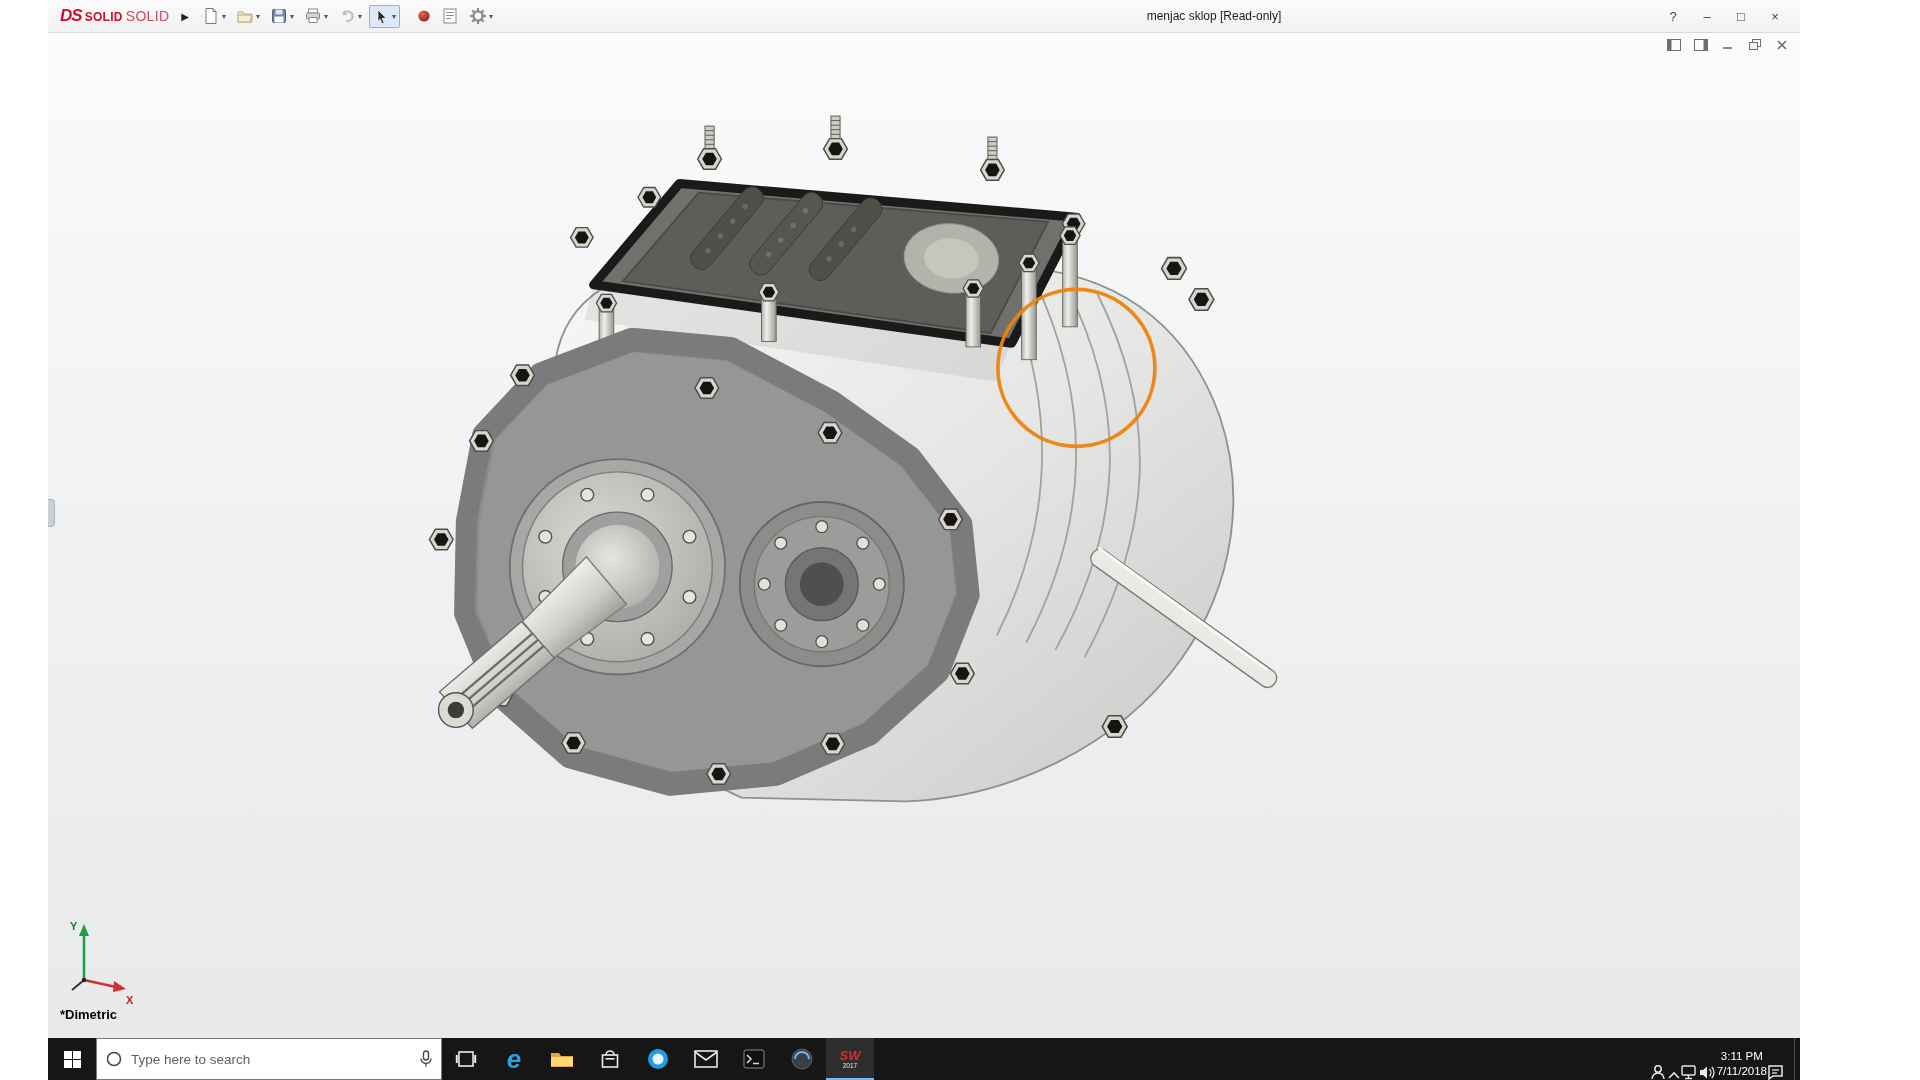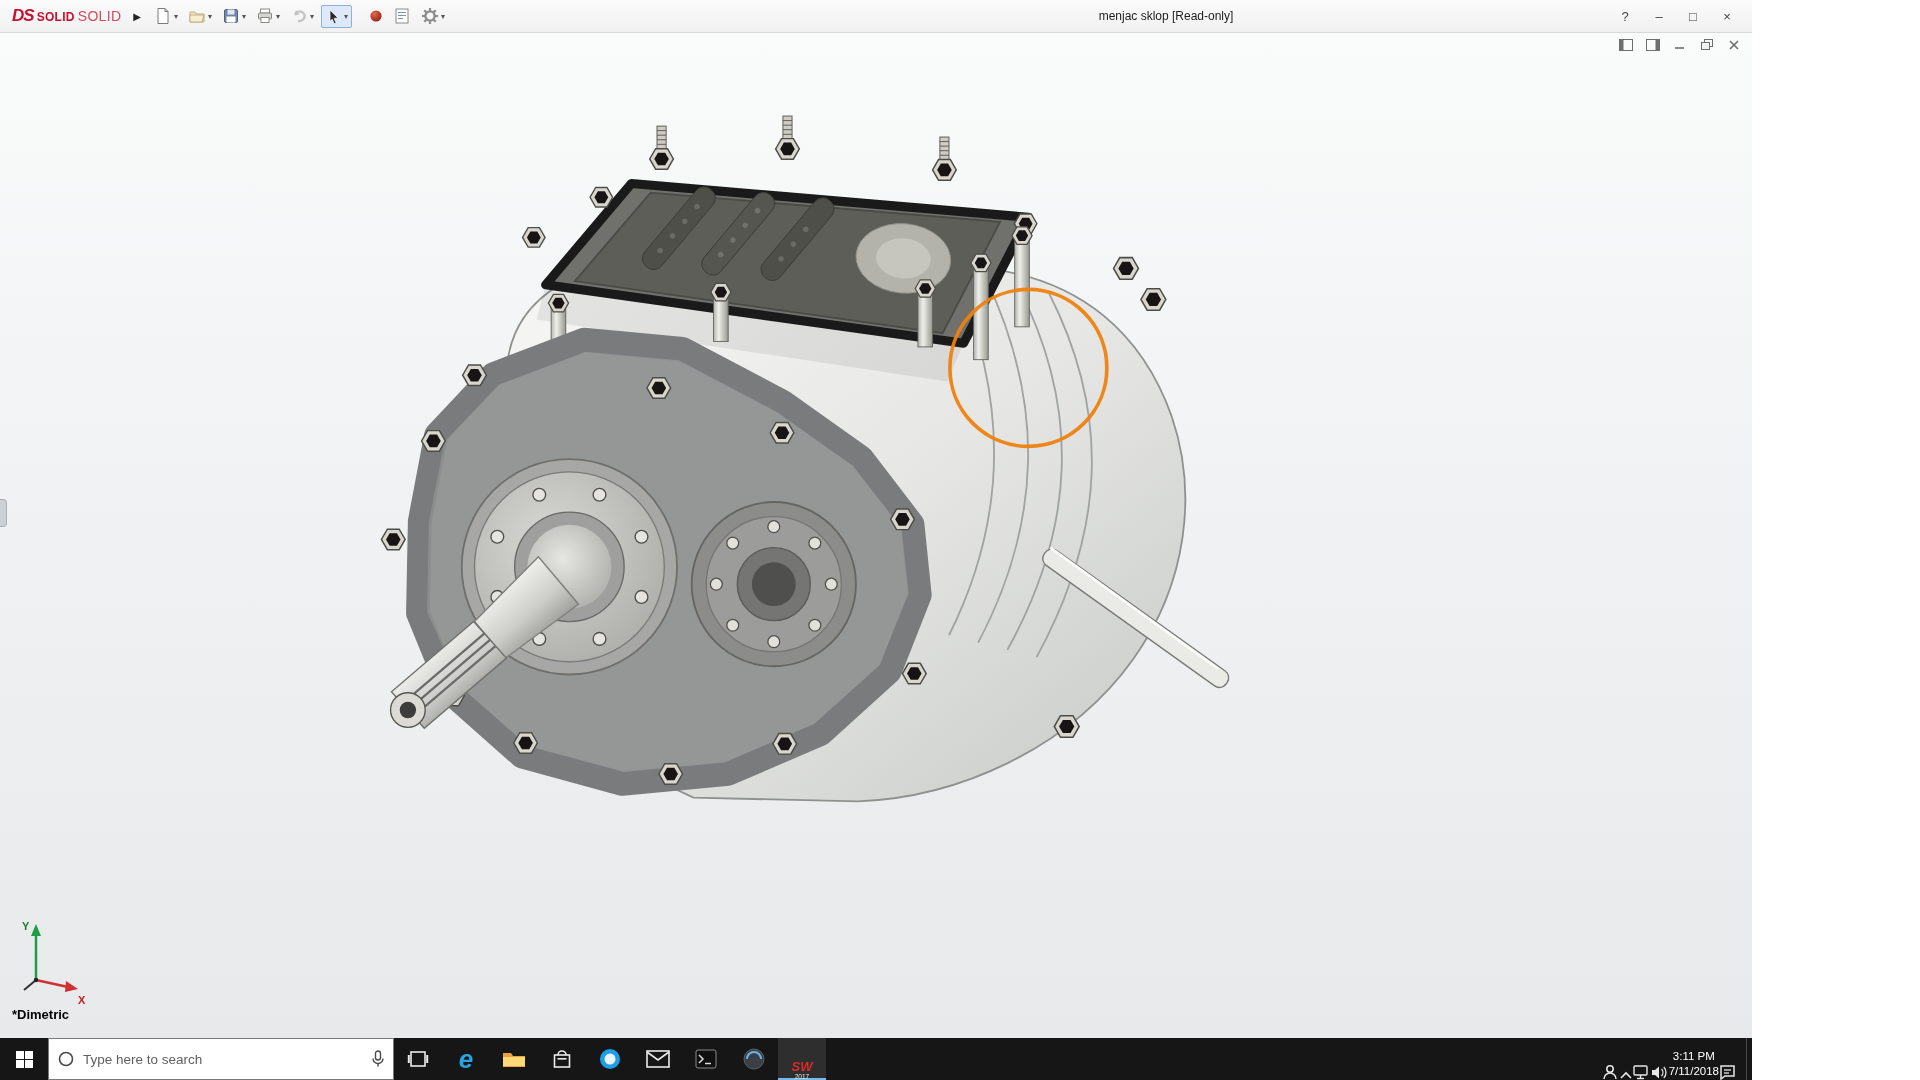--- a/index.html
+++ b/index.html
@@ -1,18 +1,18 @@
 <!DOCTYPE html>
 <html><head>
 <meta charset="utf-8">
 <style>
   * { margin:0; padding:0; box-sizing:border-box; }
   html,body { width:1920px; height:1080px; overflow:hidden;
     font-family:"Liberation Sans", sans-serif; }
-  .window { position:relative; width:1752px; height:1080px; background:#737373; }
+  .window { position:relative; width:1752px; height:1080px; background:#737373;margin-left:48px; }
 
   
   .titlebar { position:absolute; top:0; left:0; right:0; height:33px;
     background:linear-gradient(#fbfbfb,#f1f1f2); border-bottom:1px solid #d8d9da;
     display:flex; align-items:center; padding:0 8px; z-index:40; }
   .brand { display:flex; align-items:baseline; gap:3px; margin-left:4px; }
   .brand .ds-mark { color:#c8102e; font-weight:bold; font-style:italic; font-size:17px; letter-spacing:-1px; }
   .brand .solid { color:#c8102e; font-weight:bold; font-size:12px; letter-spacing:.3px; }
   .brand .works { color:#d04a5e; font-weight:normal; font-size:14px; letter-spacing:.3px; }
   .expand-arrow { font-size:10px; color:#222; margin:0 10px 0 12px; cursor:pointer; }
@@ -43,21 +43,21 @@
   
   .taskbar { position:absolute; bottom:0; left:0; right:0; height:42px; background:#161616;
     display:flex; align-items:stretch; z-index:50; }
   .tb-start { width:48px; display:flex; align-items:center; justify-content:center; cursor:pointer; }
   .tb-search { width:346px; background:#ffffff; display:flex; align-items:center; gap:8px;
     padding:0 8px; border:1px solid #7a7a7a; }
   .tb-search input { flex:1; border:none; outline:none; font-size:13.5px; color:#333; background:transparent; }
   .tb-search input::placeholder { color:#5f5f5f; }
   .tb-icons { display:flex; align-items:stretch; }
   .tb-app { width:48px; display:flex; align-items:center; justify-content:center; cursor:pointer; }
-  .tb-app.running { background:#2e2e2e; box-shadow:inset 0 -2px 0 #76b9ed;align-items:flex-end; }
+  .tb-app.running { background:#2e2e2e; box-shadow:inset 0 -2px 0 #76b9ed; }
   .tb-spacer { flex:1; }
   .tb-tray { display:flex; align-items:flex-end; padding:0 10px; }
   .tray-icn { display:flex; align-items:center; justify-content:center; cursor:pointer; }
   .tb-clock { color:#ffffff; font-size:11.5px; text-align:center; line-height:1.35; cursor:pointer; }
   .tb-showdesktop { width:6px; border-left:1px solid #4a4a4a; cursor:pointer; }
   .sw-badge { display:flex; flex-direction:column; align-items:center; line-height:1; }
   .sw-badge .l1 { color:#d92b2b; font-weight:bold; font-style:italic; font-size:13px; }
   .sw-badge .l2 { color:#e8e8e8; font-size:6.5px; margin-top:1px; }
 </style>
 </head>

